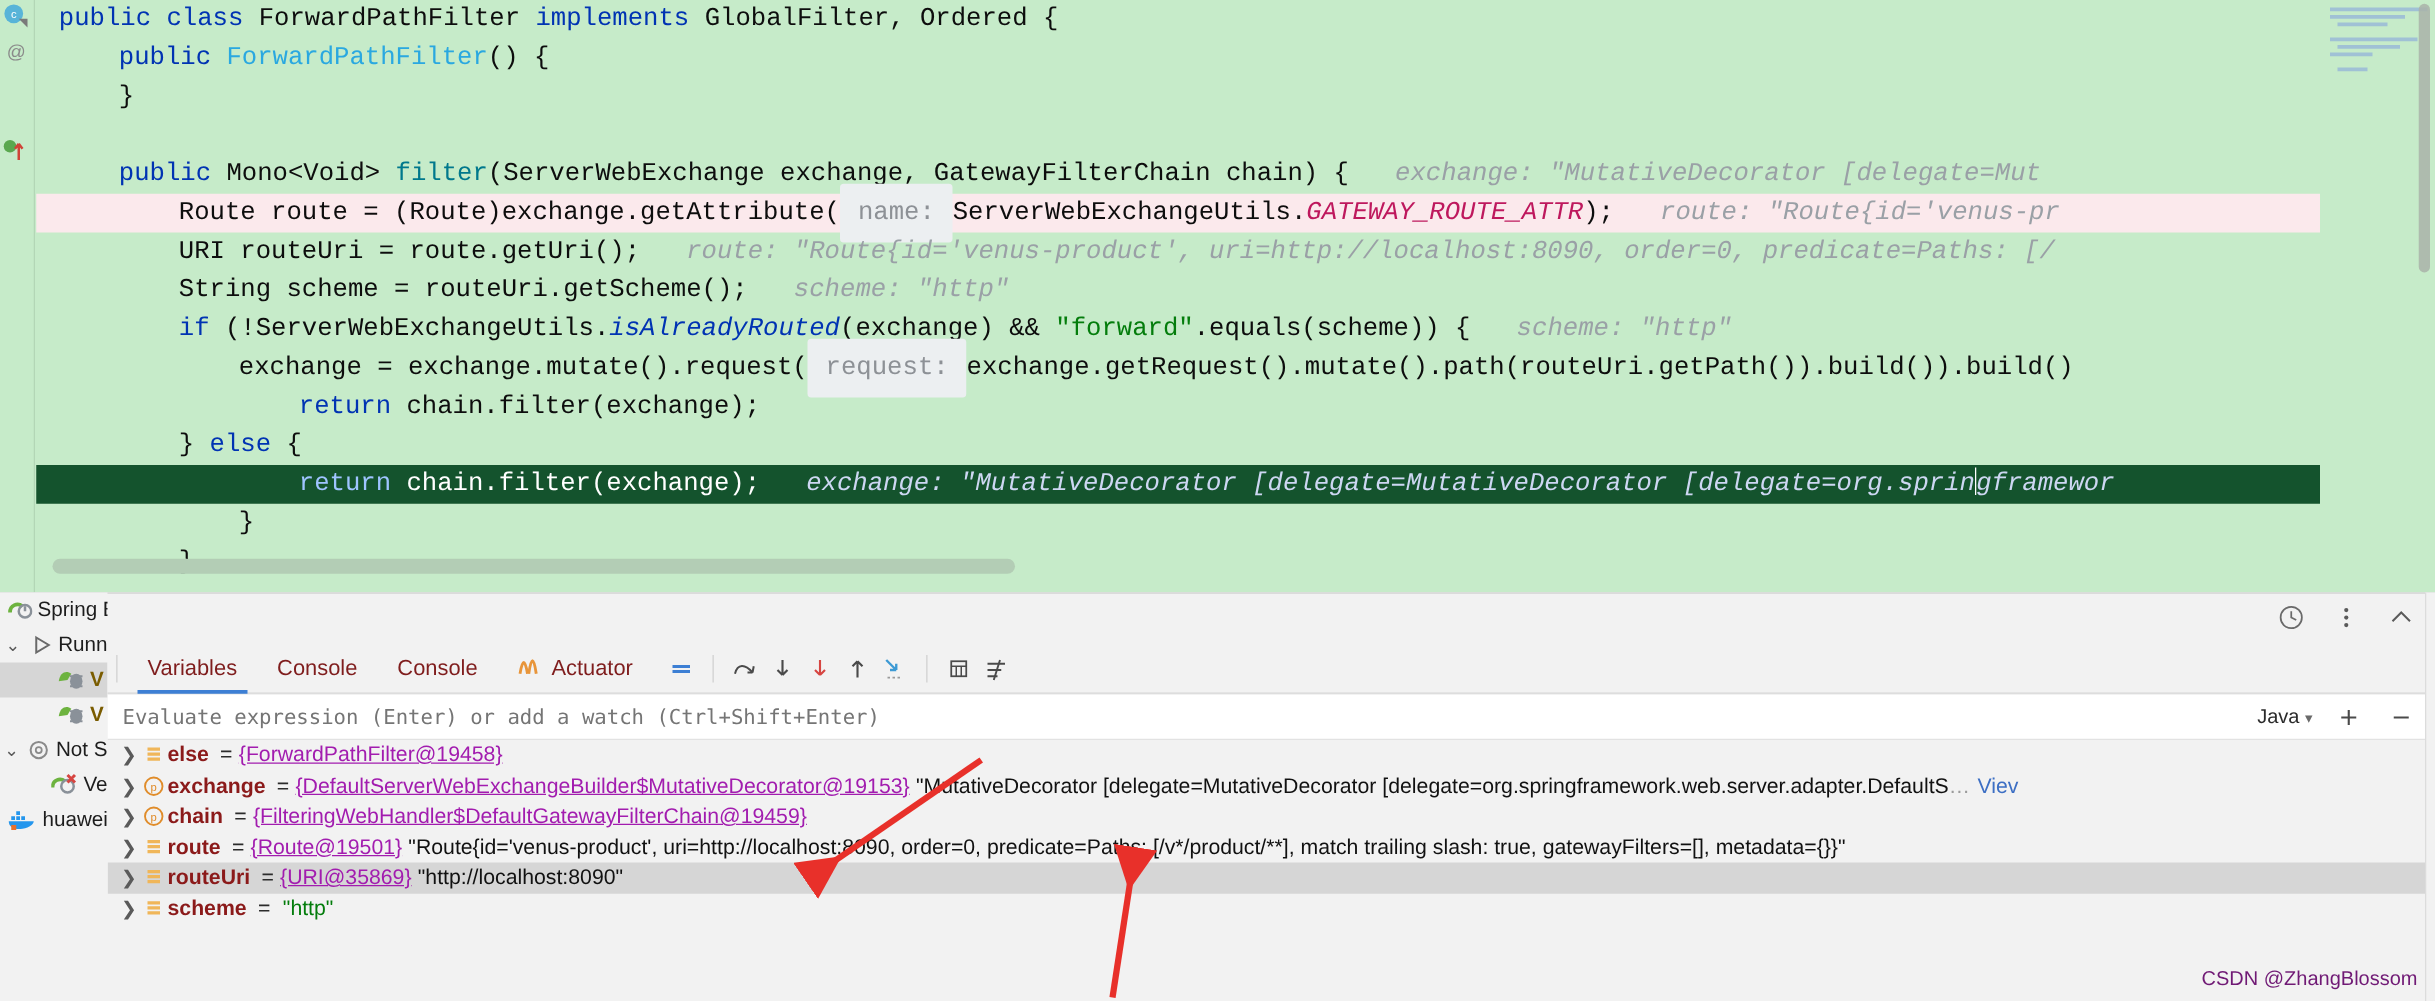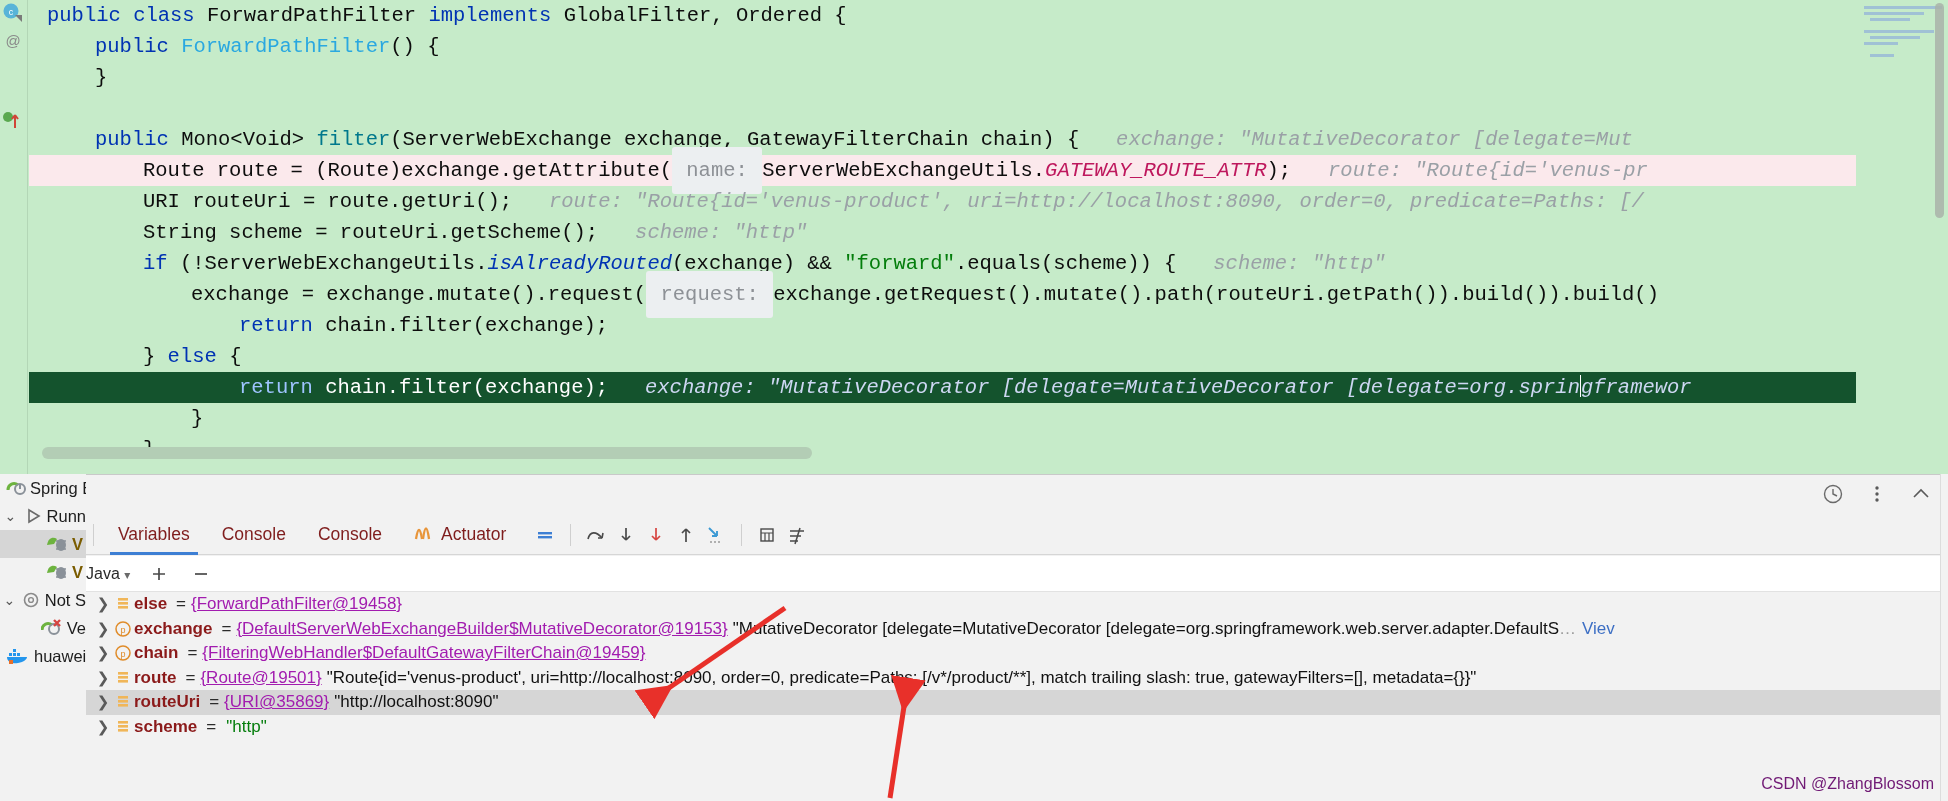--- a/index.html
+++ b/index.html
@@ -317,20 +317,21 @@
         <span class="icon-btn">
           <svg width="22" height="22" viewBox="0 0 22 22">
             <path d="M4 7 L18 7 M4 12 L15 12 M4 17 L12 17" stroke="#4a4a4a" stroke-width="1.5"></path>
             <path d="M14 4 L9 20" stroke="#4a4a4a" stroke-width="1.5"></path>
           </svg>
         </span>
       </div>
     </div>
 
     <div class="eval-row">
+      <input class="eval-input" type="text" placeholder="Evaluate expression (Enter) or add a watch (Ctrl+Shift+Enter)" style="">
       <div class="eval-right">
         <span class="lang-badge">
           <span>Java</span>
           <span style="color:#6a6a6a;font-size:12px"> ▾</span>
         </span>
         <span class="icon-btn">
           <svg width="20" height="20" viewBox="0 0 20 20">
             <path d="M10 4 L10 16 M4 10 L16 10" stroke="#4a4a4a" stroke-width="1.7"></path>
           </svg>
         </span>

